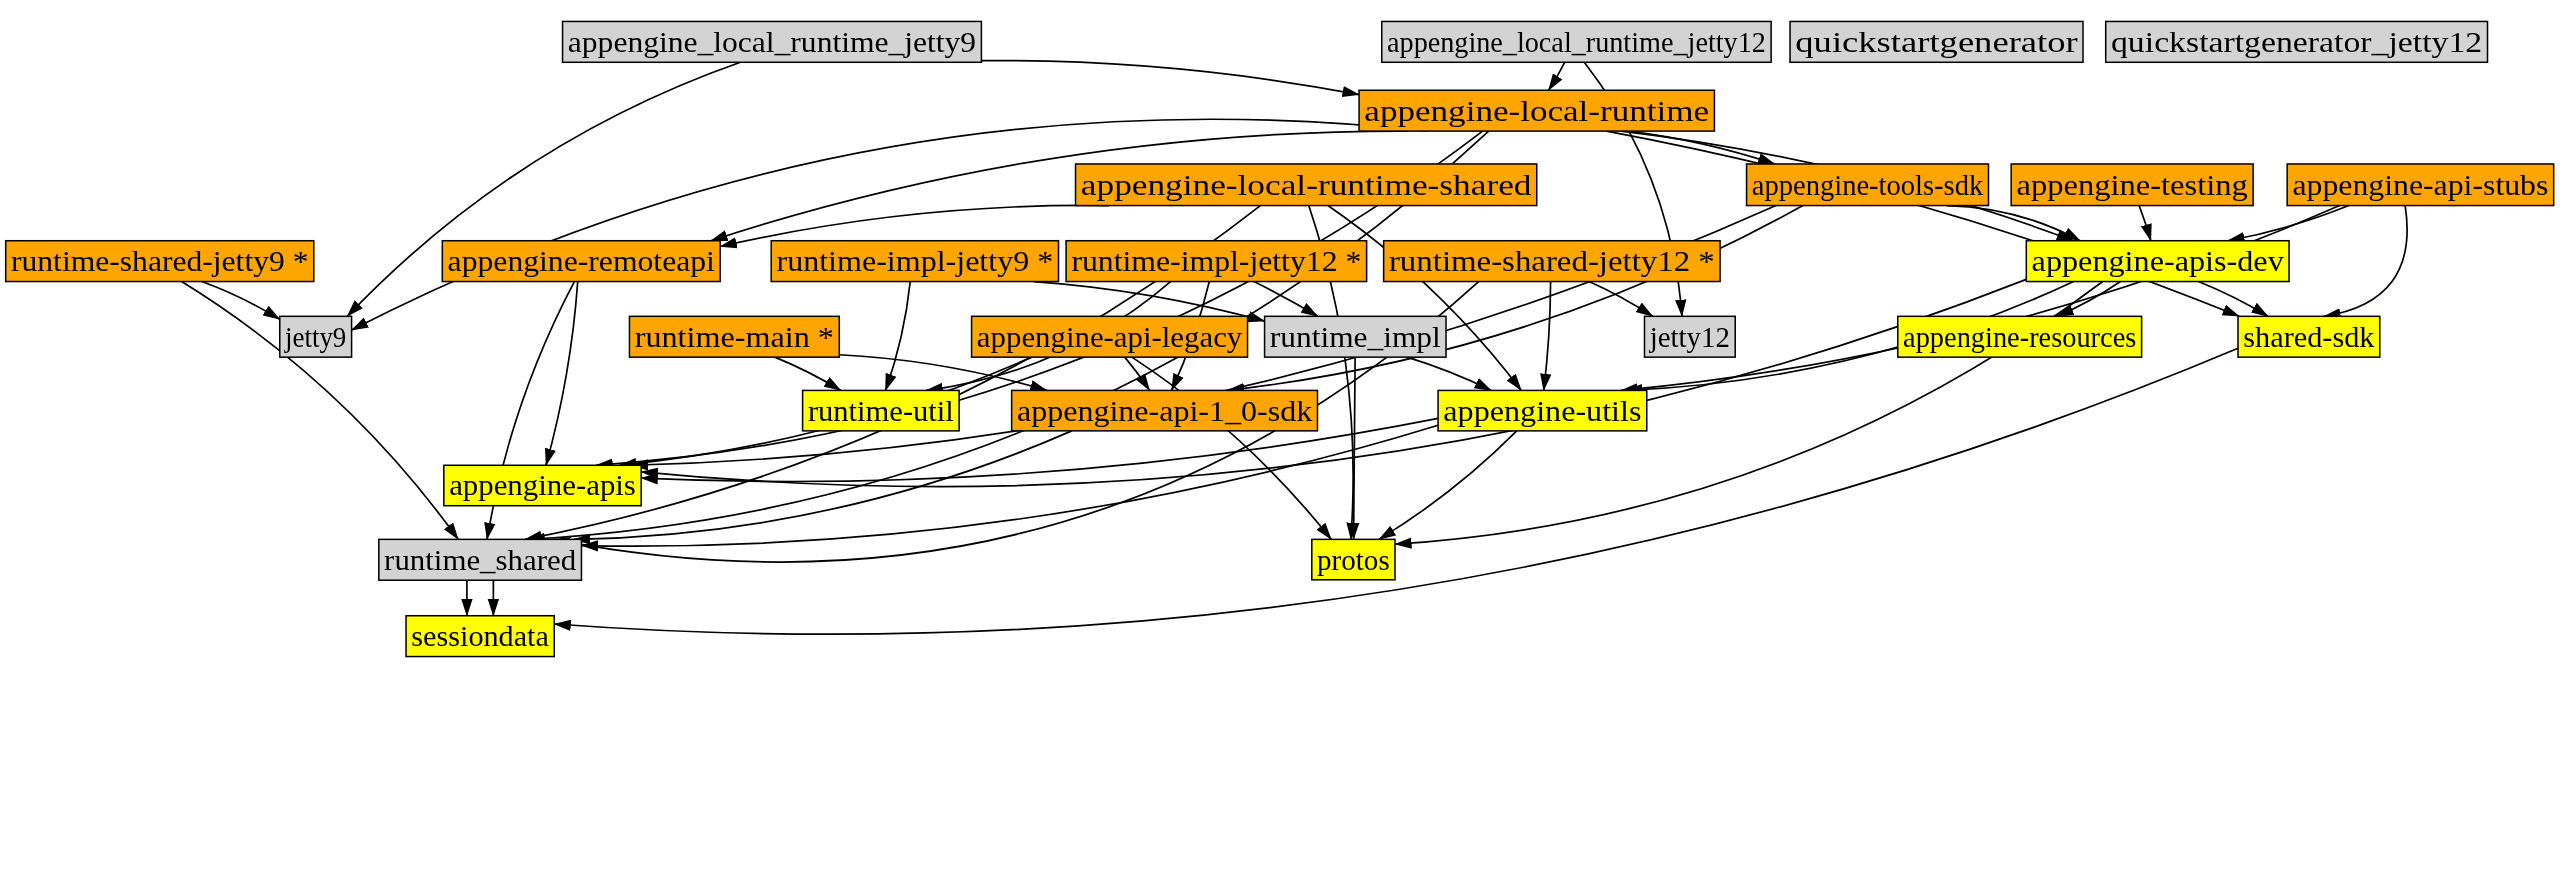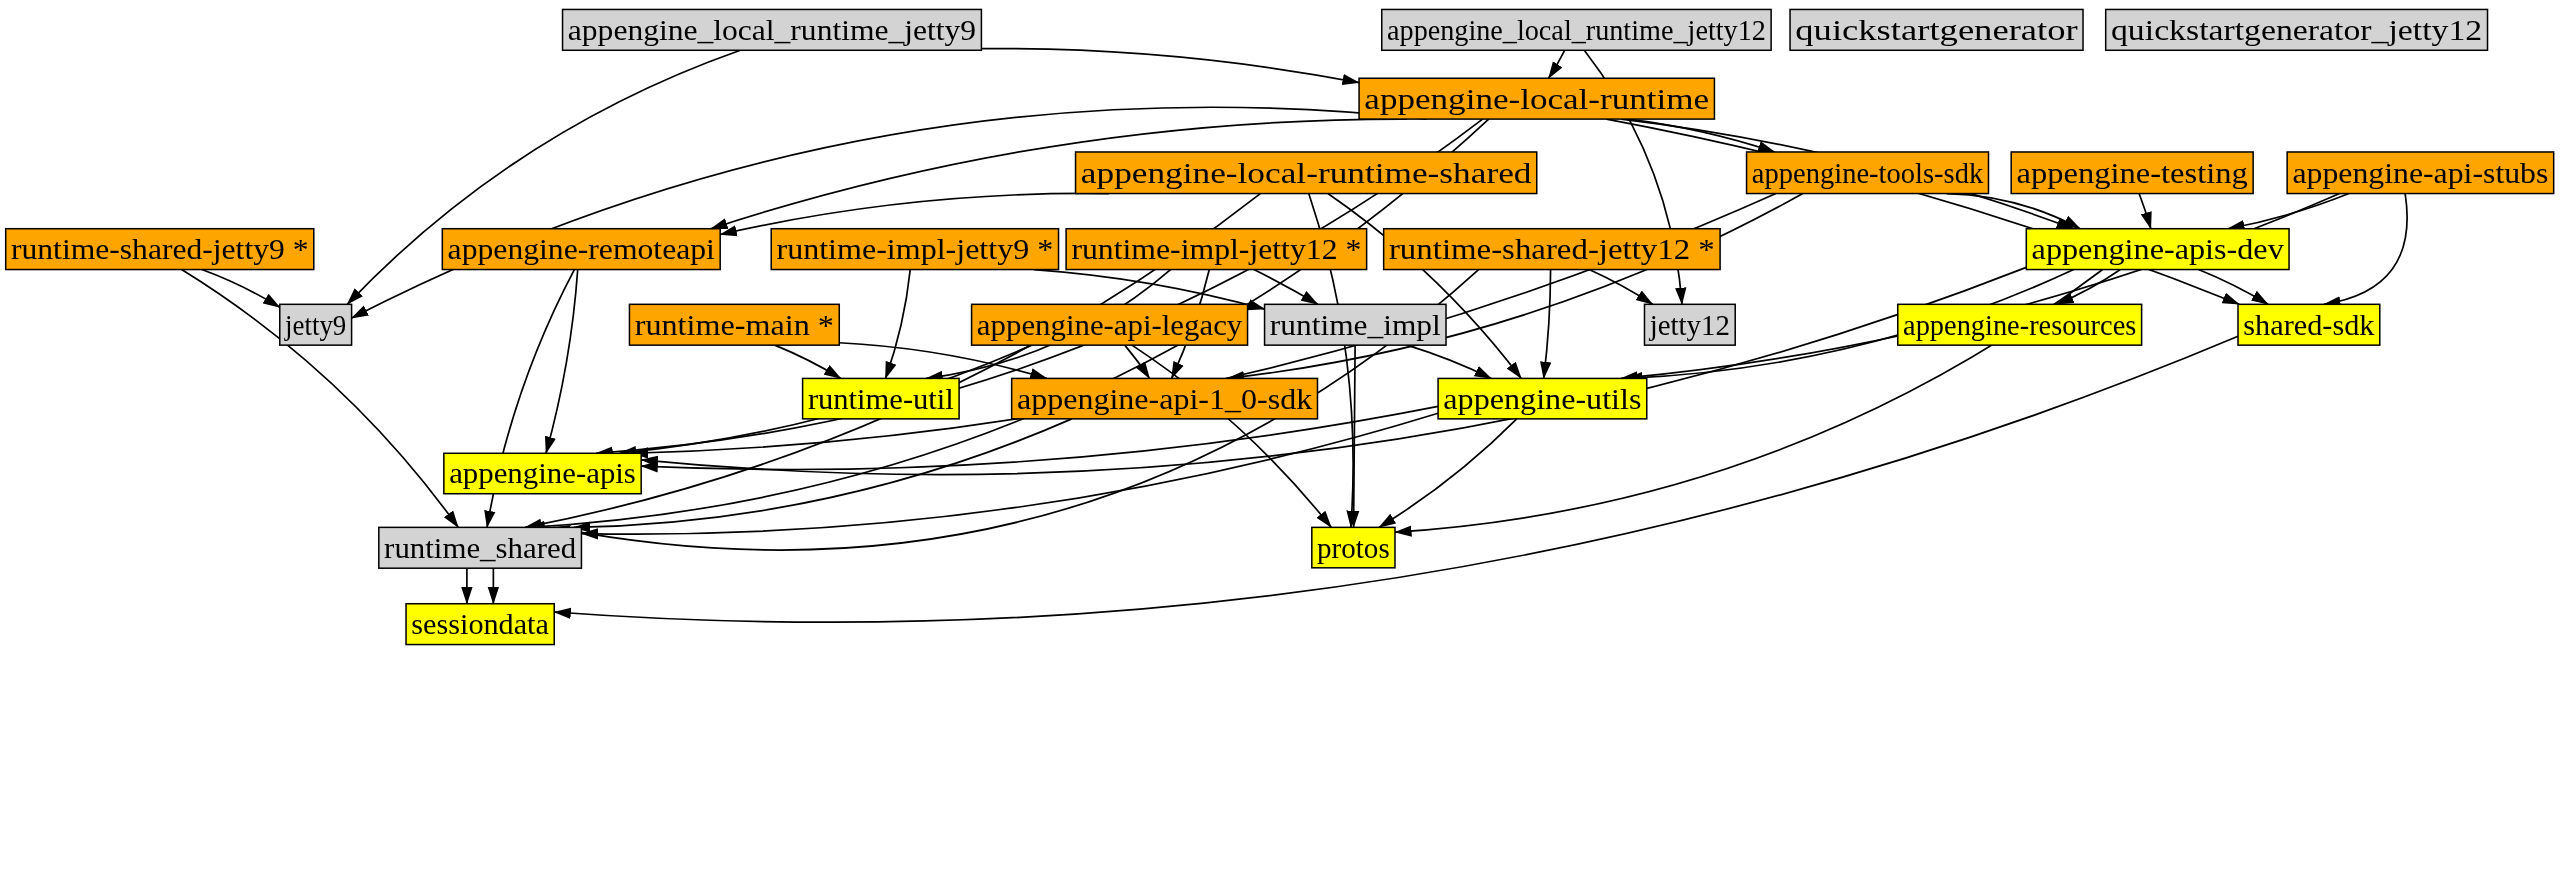--- a/index.html
+++ b/index.html
@@ -1,16 +1,16 @@
 <!DOCTYPE html>
 <html style="font-size:8.2px"><head>
 <meta charset="utf-8">
 <style>
   html,body{margin:0;padding:0;background:#ffffff;}
-  #stage{width:100%;}
+  #stage{width:100%;margin-top:12px;}
   svg{display:block;width:100%;height:auto;background:#ffffff;}
   .node-rect{stroke:#000000;stroke-width:4;}
   .node-label{font-family:"Liberation Serif","DejaVu Serif",serif;fill:#000000;}
   .edge{fill:none;stroke:#000000;stroke-width:4.5;}
 </style>
 </head>
 <body>
 
 <div id="stage">
     <svg viewBox="0 0 6814 1712">

